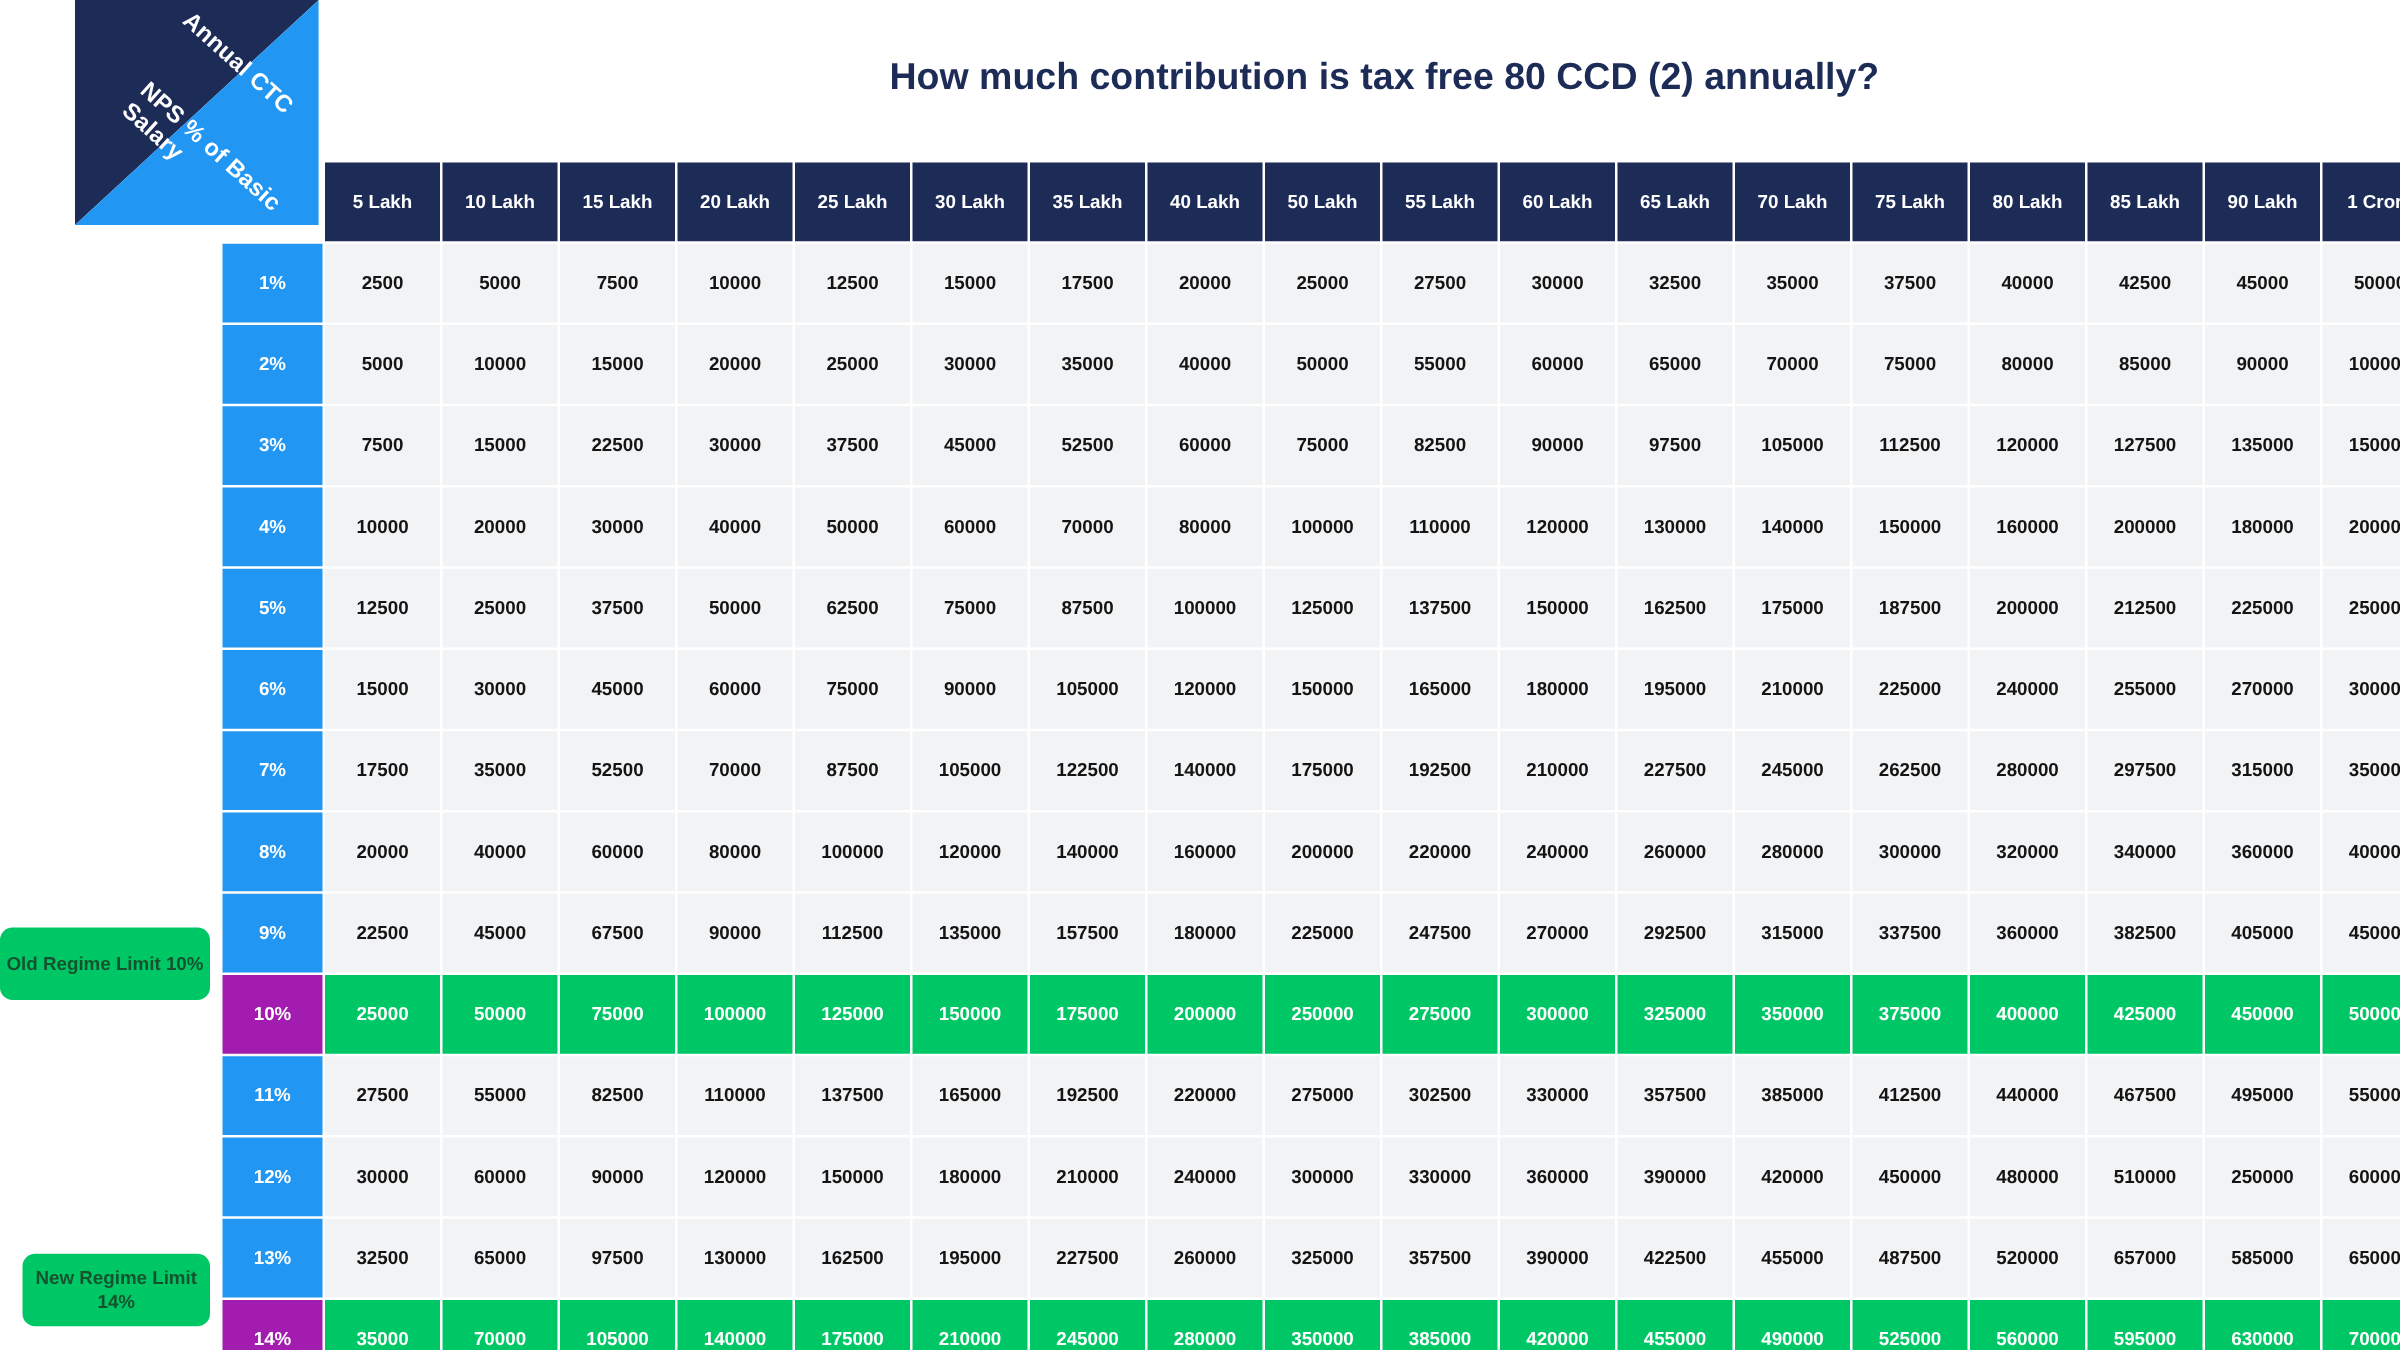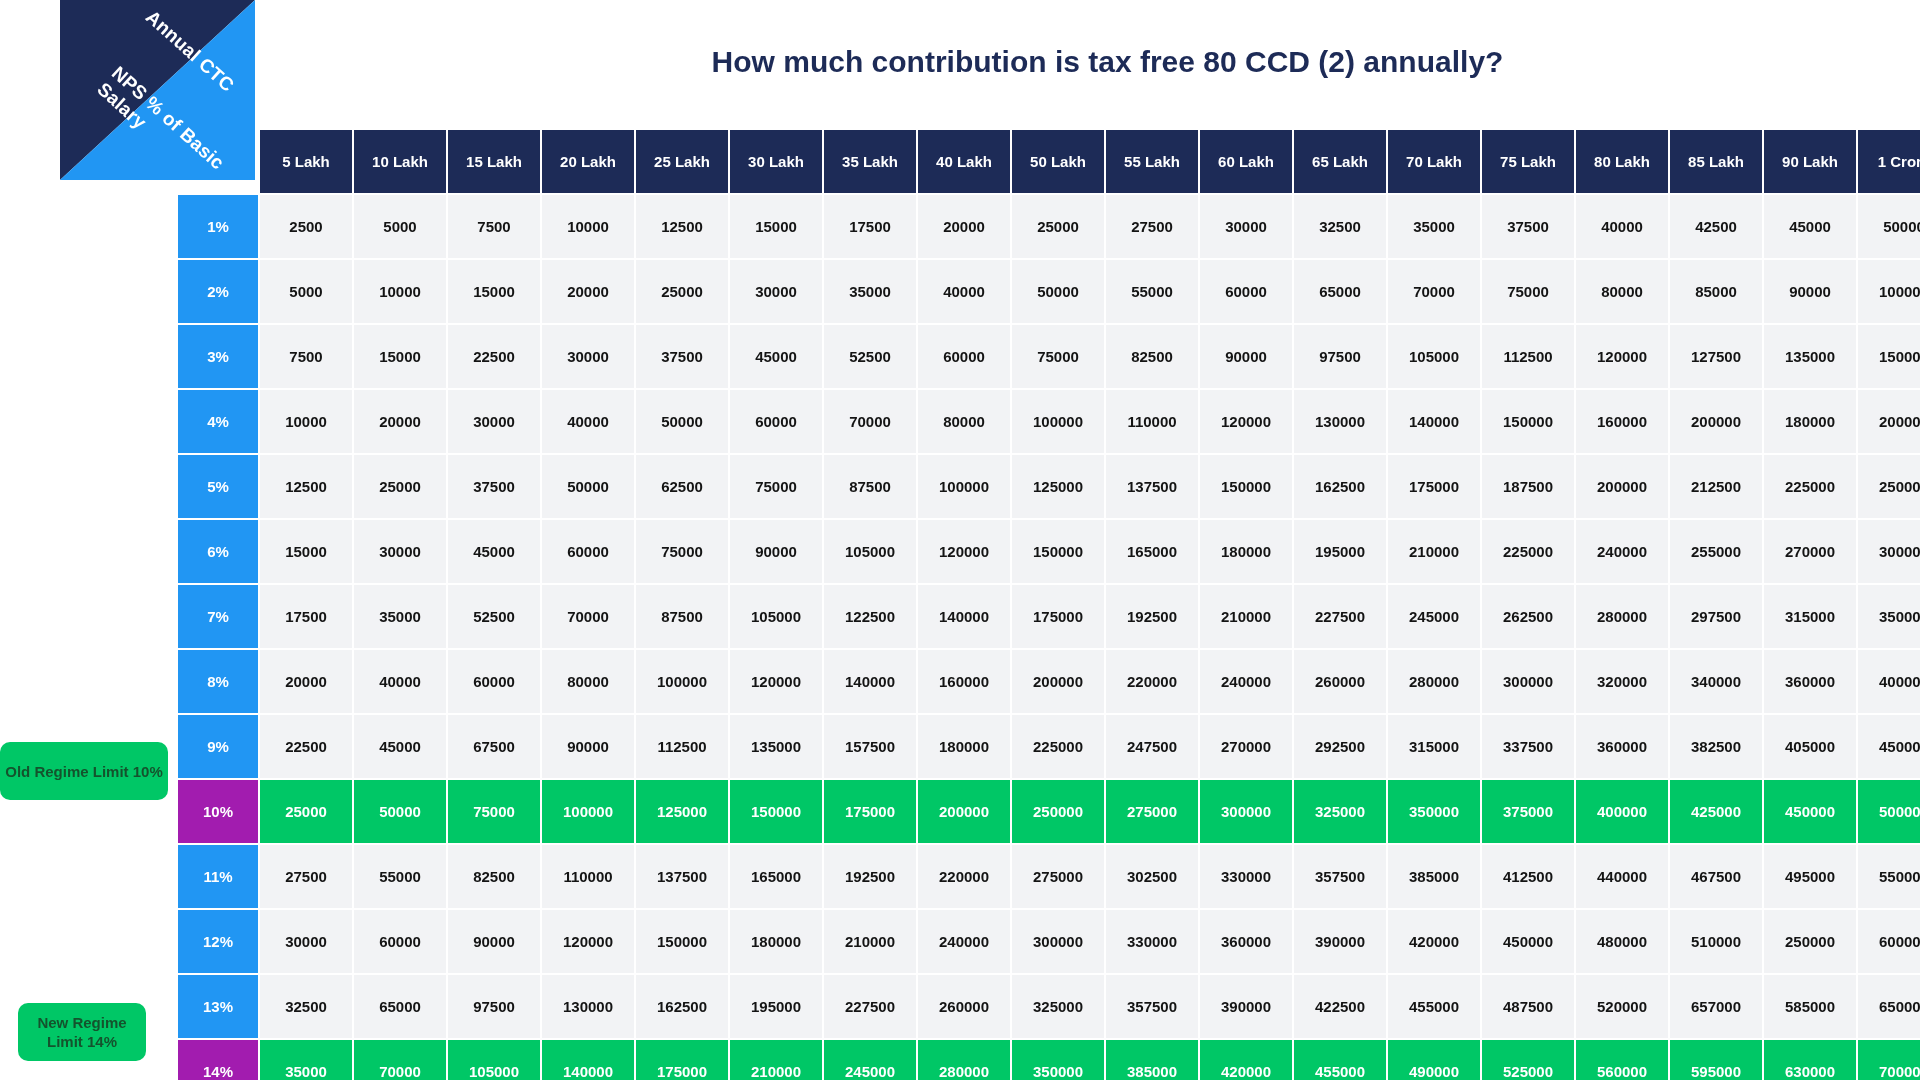--- a/index.html
+++ b/index.html
@@ -137,21 +137,21 @@
     border-radius: 10px;
     font-size: 15px;
     font-weight: bold;
     line-height: 19px;
     display: flex;
     align-items: center;
     justify-content: center;
     text-align: center;
   }
   .tag-old { top: 742px; }
-  .tag-new { top: 1003px; left: 18px; width: 128px; }
+  .tag-new { top: 1003px; left: 18px; width: 150px; }
 </style>
 </head>
 <body>
 
 <div id="root">
 
   <div class="corner">
     <div class="corner-tri-dark"></div>
     <div class="corner-tri-blue"></div>
     <div class="corner-txt corner-txt-ctc">Annual CTC</div>

